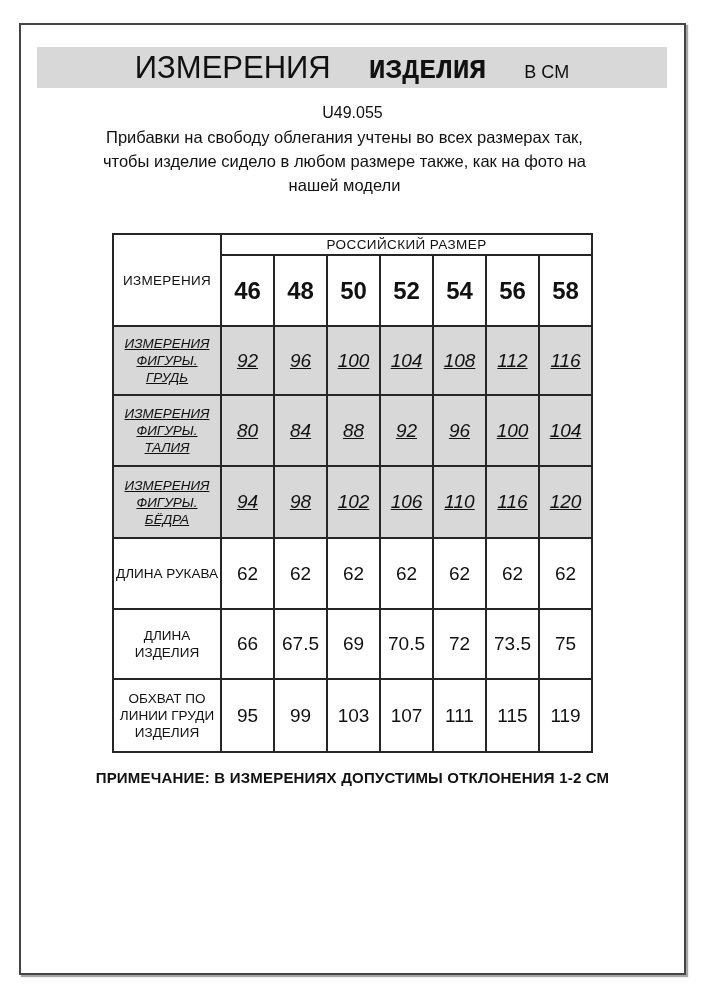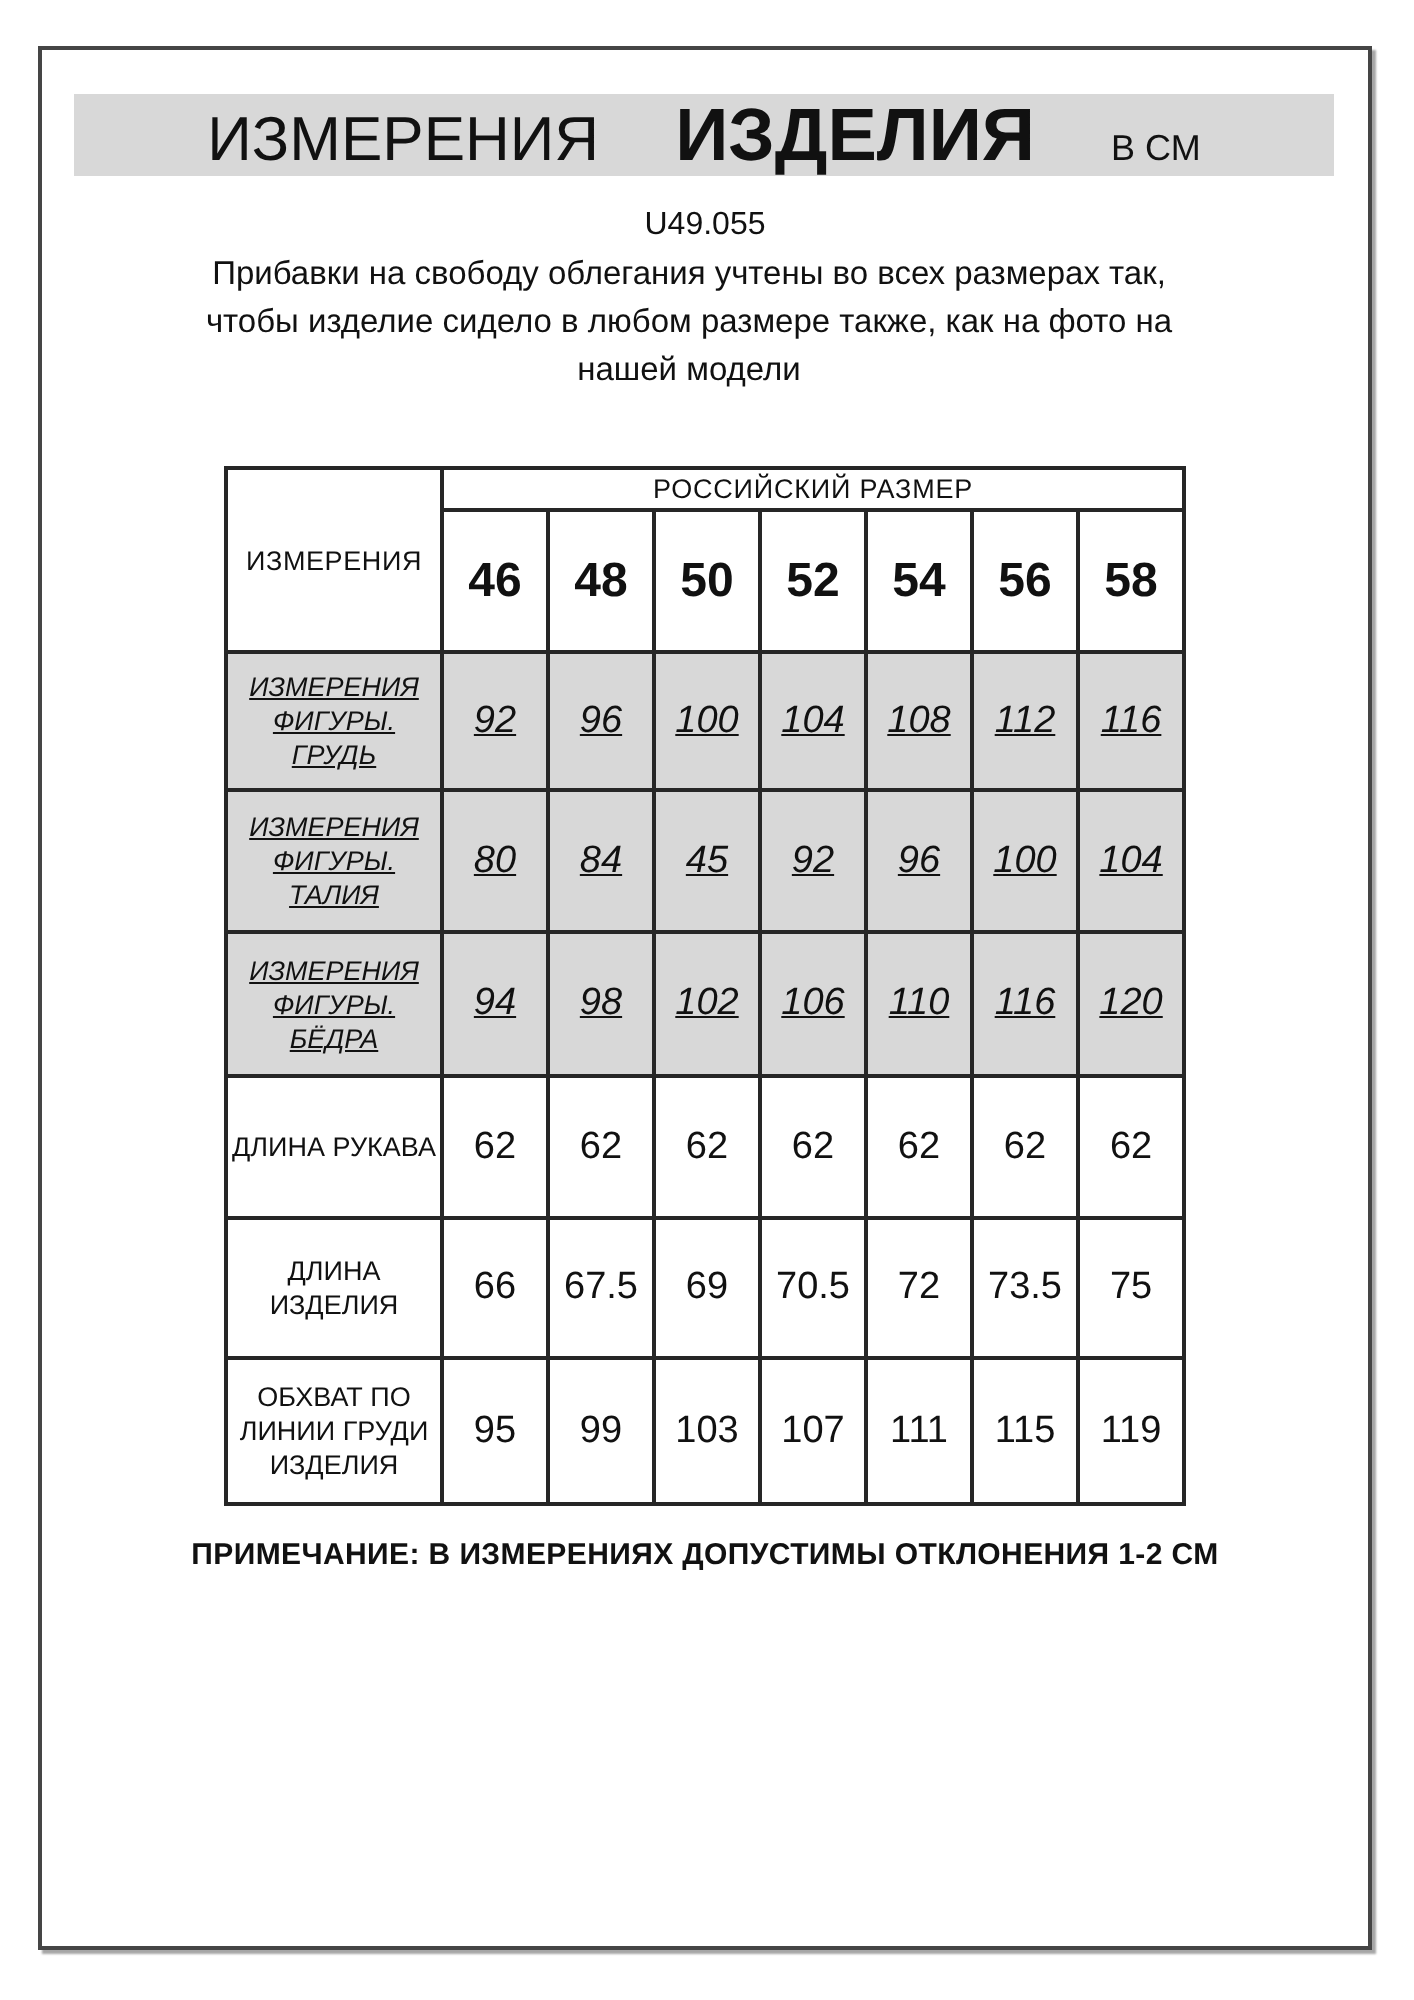--- a/index.html
+++ b/index.html
@@ -35,21 +35,21 @@
     right: 17px;
     top: 22px;
     height: 41px;
     background: var(--banner-bg, #d8d8d8);
     display: flex;
     align-items: baseline;
     justify-content: center;
     gap: 38px;
   }
   .banner .t1 { font-size: 31px; font-weight: 400; line-height: 41px; }
-  .banner .t2 { font-size: 37px; font-weight: 700; line-height: 41px; }
+  .banner .t2 { font-size: 28px; font-weight: 700; line-height: 41px; font-family: Liberation Mono, monospace; }
   .banner .t3 { font-size: 18px; font-weight: 400; }
   .article {
     position: absolute;
     left: 0; right: 0;
     top: 76px;
     text-align: center;
     font-size: 16px;
     line-height: 24px;
     font-weight: 400;
   }
@@ -153,21 +153,21 @@
             <td class="val">100</td>
             <td class="val">104</td>
             <td class="val">108</td>
             <td class="val">112</td>
             <td class="val">116</td>
           </tr>
           <tr class="shaded" style="height: 71px;">
             <th class="rowlabel">ИЗМЕРЕНИЯ ФИГУРЫ. ТАЛИЯ</th>
             <td class="val">80</td>
             <td class="val">84</td>
-            <td class="val">45</td>
+            <td class="val">88</td>
             <td class="val">92</td>
             <td class="val">96</td>
             <td class="val">100</td>
             <td class="val">104</td>
           </tr>
           <tr class="shaded" style="height: 72px;">
             <th class="rowlabel">ИЗМЕРЕНИЯ ФИГУРЫ. БЁДРА</th>
             <td class="val">94</td>
             <td class="val">98</td>
             <td class="val">102</td>

